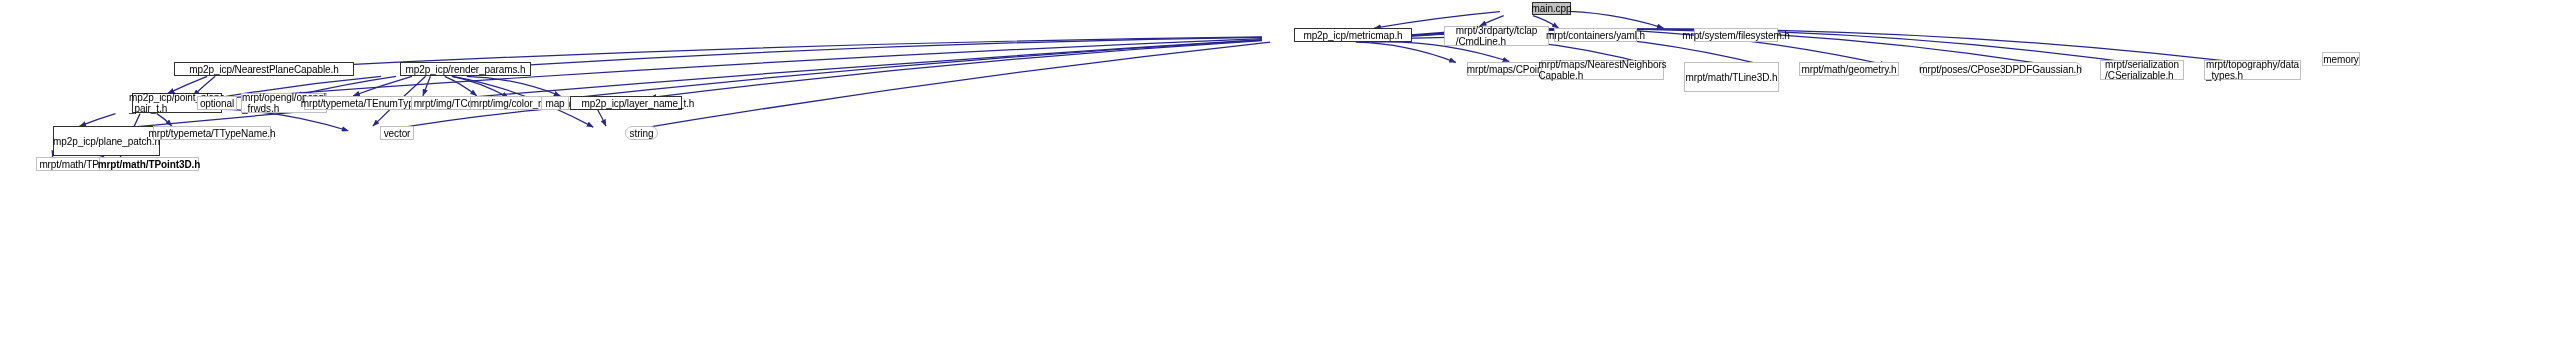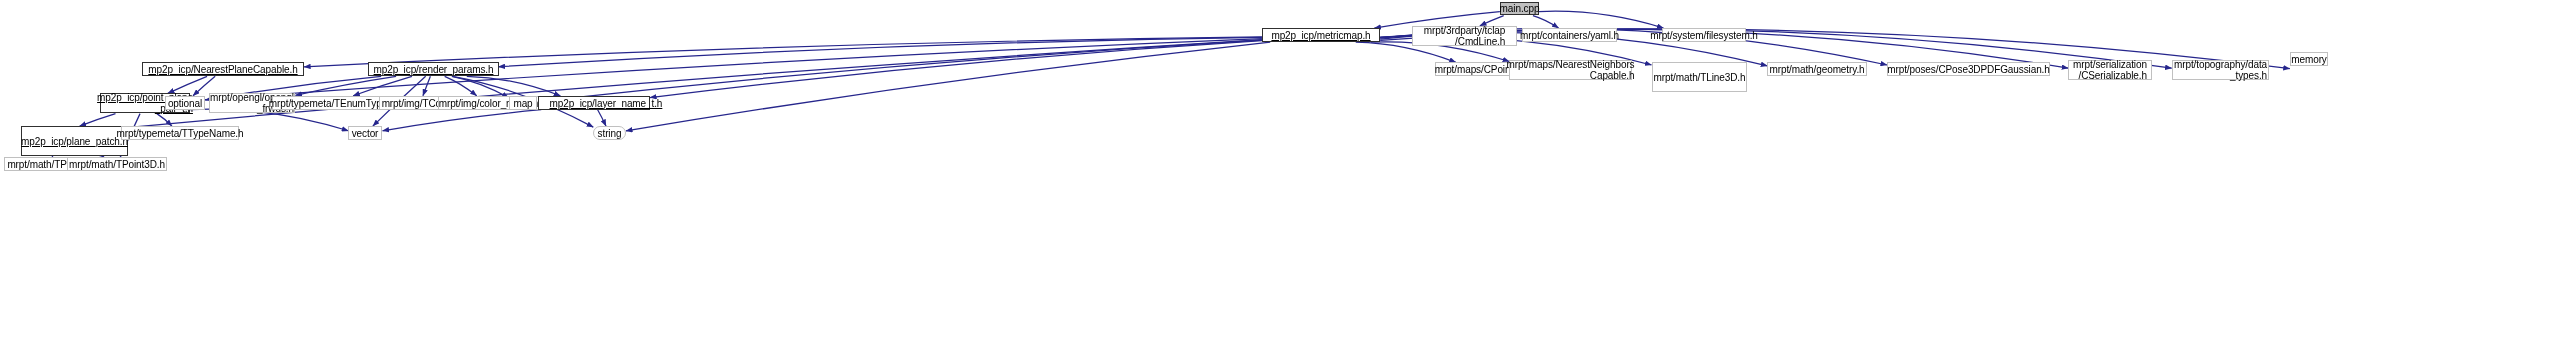--- a/index.html
+++ b/index.html
@@ -25,35 +25,35 @@
     width: 2576px;
     height: 354px;
     pointer-events: none;
   }
   .node {
     position: absolute;
     box-sizing: border-box;
     display: flex;
     align-items: center;
     justify-content: center;
-    text-align: right;
+    text-align: left;
     background: #ffffff;
     border: 0.8px solid #c0c0c0;
     color: #000000;
     font-family: "Liberation Sans", sans-serif;
     font-size: 10px;
     line-height: 11px;
     letter-spacing: -0.1px;
     white-space: pre-line;
     padding: 0 3.1px;
     z-index: 3;
+    margin-left: 32px;
   }
   .node.strong {
     border: 1.6px solid #303030;
-    text-decoration: underline;
   }
   .node.root {
     border: 1.6px solid #303030;
     background: #bfbfbf;
   }
 </style>
 </head>
 <body>
 
 <div id="graph">
@@ -99,45 +99,45 @@
       <path d="M244,140.7605633802817 Q346,136.04845070422536 448,168.05633802816902" fill="none" stroke="#26268c" stroke-width="1.6" marker-end="url(#ah)"></path>
       <path d="M73.8,180 Q70.5,190.868 67.2,202" fill="none" stroke="#26268c" stroke-width="1.6" marker-end="url(#ah)"></path>
       <path d="M93.15,180 Q113.5,187.33700000000002 133.85,202" fill="none" stroke="#26268c" stroke-width="1.6" marker-end="url(#ah)"></path>
       <path d="M768.6153846153846,141 Q774,150.53076923076924 779.3846153846154,162" fill="none" stroke="#26268c" stroke-width="1.6" marker-end="url(#ah)"></path>
       <path d="M696.1538461538462,141 Q594.0769230769231,150.45773940345367 492,168.08163265306123" fill="none" stroke="#26268c" stroke-width="1.6" marker-end="url(#ah)"></path>
     </svg>
 <div class="node root" style="left: 1500px; top: 2.3px; width: 39px; height: 13.2px;">main.cpp</div>
     <div class="node strong" style="left: 1262px; top: 28px; width: 118px; height: 14px;">mp2p_icp/metricmap.h</div>
     <div class="node" style="left: 1412px; top: 26px; width: 105px; height: 20px;">mrpt/3rdparty/tclap
 /CmdLine.h</div>
-    <div class="node" style="left: 1522px; top: 28px; width: 95px; height: 14px;">mrpt/containers/yaml.h</div>
+    <div class="node" style="left: 1522px; top: 28px; width: 83px; height: 14px;">mrpt/containers/yaml.h</div>
     <div class="node" style="left: 1662px; top: 28px; width: 84px; height: 14px;">mrpt/system/filesystem.h</div>
-    <div class="node strong" style="left: 142px; top: 62px; width: 162px; height: 14px;">mp2p_icp/NearestPlaneCapable.h</div>
+    <div class="node strong" style="left: 142px; top: 62px; width: 180px; height: 14px;">mp2p_icp/NearestPlaneCapable.h</div>
     <div class="node strong" style="left: 368px; top: 62px; width: 131px; height: 14px;">mp2p_icp/render_params.h</div>
     <div class="node" style="left: 1435px; top: 62px; width: 110px; height: 14px;">mrpt/maps/CPointsMap.h</div>
     <div class="node" style="left: 1509px; top: 60px; width: 123px; height: 20px;">mrpt/maps/NearestNeighbors
 Capable.h</div>
     <div class="node" style="left: 1652px; top: 62px; width: 95px; height: 30px;">mrpt/math/TLine3D.h</div>
     <div class="node" style="left: 1767px; top: 62px; width: 100px; height: 14px;">mrpt/math/geometry.h</div>
-    <div class="node" style="left: 1887px; top: 62px; width: 163px; height: 14px;">mrpt/poses/CPose3DPDFGaussian.h</div>
+    <div class="node" style="left: 1887px; top: 62px; width: 163px; height: 14px; border-radius: 7px;">mrpt/poses/CPose3DPDFGaussian.h</div>
     <div class="node" style="left: 2068px; top: 60px; width: 84px; height: 20px;">mrpt/serialization
 /CSerializable.h</div>
     <div class="node" style="left: 2172px; top: 60px; width: 97px; height: 20px;">mrpt/topography/data
 _types.h</div>
     <div class="node" style="left: 2290px; top: 52px; width: 38px; height: 14px;">memory</div>
     <div class="node strong" style="left: 100px; top: 93px; width: 90px; height: 20px;">mp2p_icp/point_plane
 _pair_t.h</div>
     <div class="node" style="left: 165px; top: 96px; width: 40px; height: 14px;">optional</div>
     <div class="node" style="left: 209px; top: 93px; width: 86px; height: 20px;">mrpt/opengl/opengl
 _frwds.h</div>
     <div class="node" style="left: 272px; top: 96px; width: 120px; height: 14px;">mrpt/typemeta/TEnumType.h</div>
     <div class="node" style="left: 379px; top: 96px; width: 83px; height: 14px;">mrpt/img/TColor.h</div>
     <div class="node" style="left: 438px; top: 96px; width: 101px; height: 14px;">mrpt/img/color_maps.h</div>
     <div class="node" style="left: 509px; top: 96px; width: 28px; height: 14px;">map</div>
     <div class="node strong" style="left: 538px; top: 96px; width: 112px; height: 14px; padding-left: 27px;">mp2p_icp/layer_name_t.h</div>
     <div class="node strong" style="left: 21px; top: 126px; width: 107px; height: 30px;">mp2p_icp/plane_patch.h</div>
     <div class="node" style="left: 121px; top: 126px; width: 118px; height: 14px;">mrpt/typemeta/TTypeName.h</div>
     <div class="node" style="left: 348px; top: 126px; width: 34px; height: 14px;">vector</div>
     <div class="node" style="left: 593px; top: 126px; width: 33px; height: 14px; border-radius: 7px;">string</div>
     <div class="node" style="left: 3.9px; top: 157px; width: 93px; height: 14px;">mrpt/math/TPlane.h</div>
-    <div class="node" style="left: 67px; top: 157px; width: 100px; height: 14px;">mrpt/math/TPoint3D.h</div>
+    <div class="node" style="left: 67px; top: 157px; width: 100px; height: 14px; font-weight: bold;">mrpt/math/TPoint3D.h</div>
   </div>
 
 
 </body></html>

